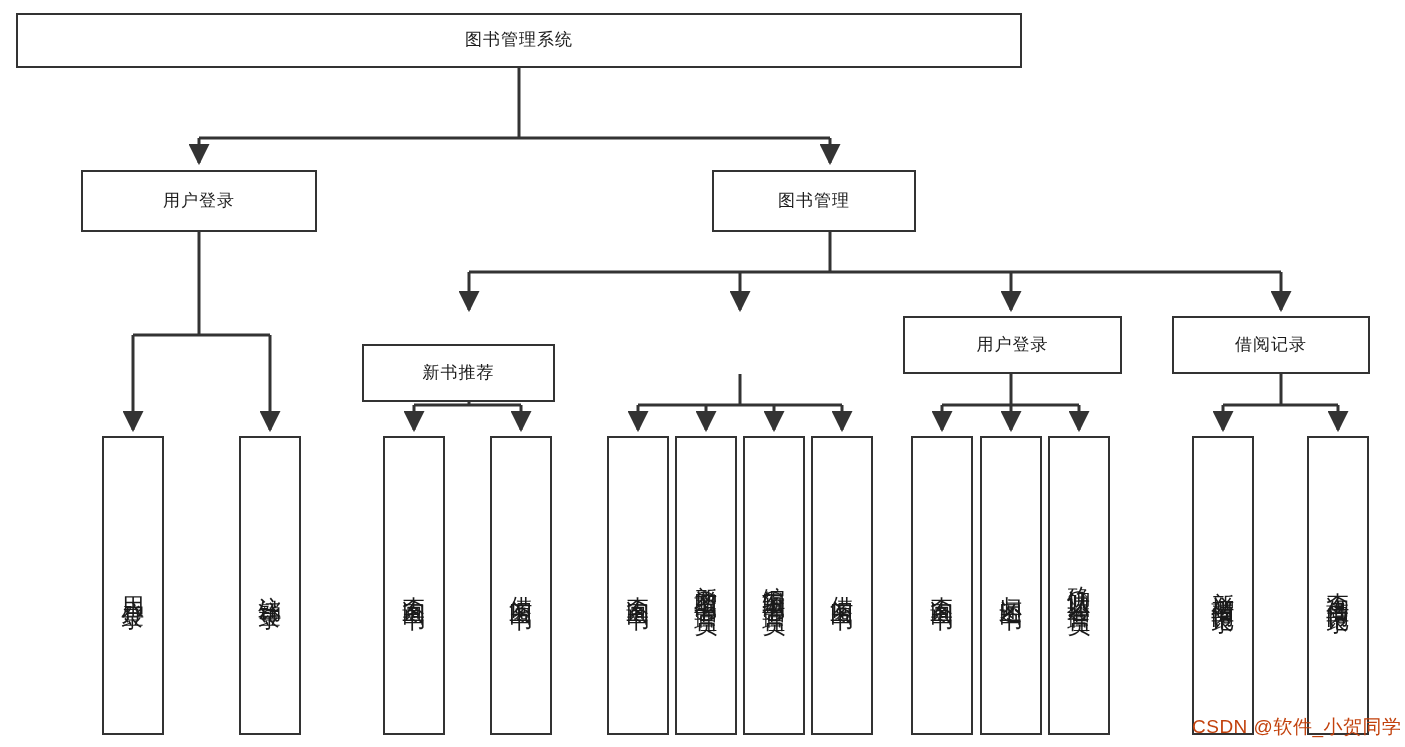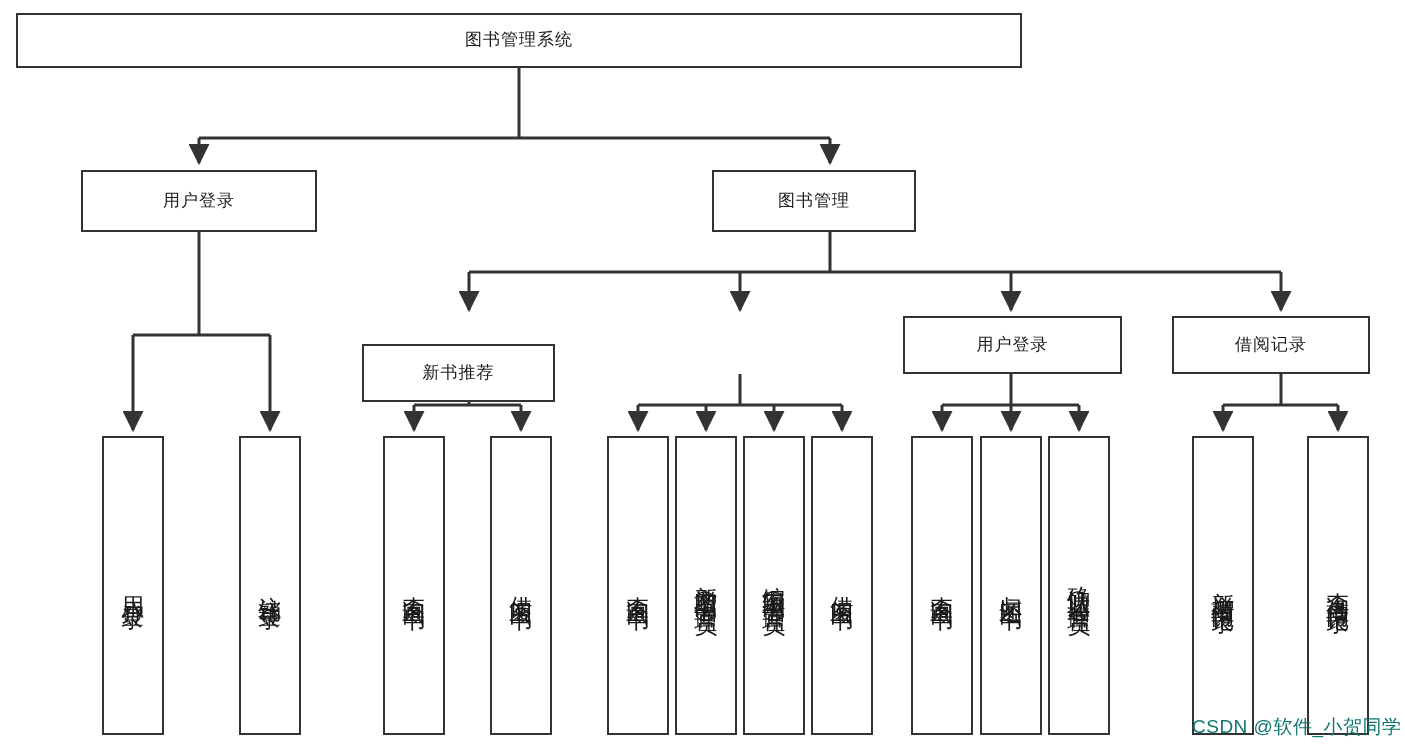--- a/index.html
+++ b/index.html
@@ -50,21 +50,21 @@
     padding-top: 4px;
     padding-bottom: 4px;
     white-space: nowrap;
   }
   .node-v span {
     display: inline-block;
   }
   .watermark {
     position: absolute;
     font-size: 19px;
-    color: #0f766e;
+    color: #c2410c;
     white-space: nowrap;
     letter-spacing: 0.5px;
     font-family: "Liberation Sans", "DejaVu Sans", sans-serif;
   }
 </style>
 </head>
 <body>
 
 <div id="diagram-root">
 

